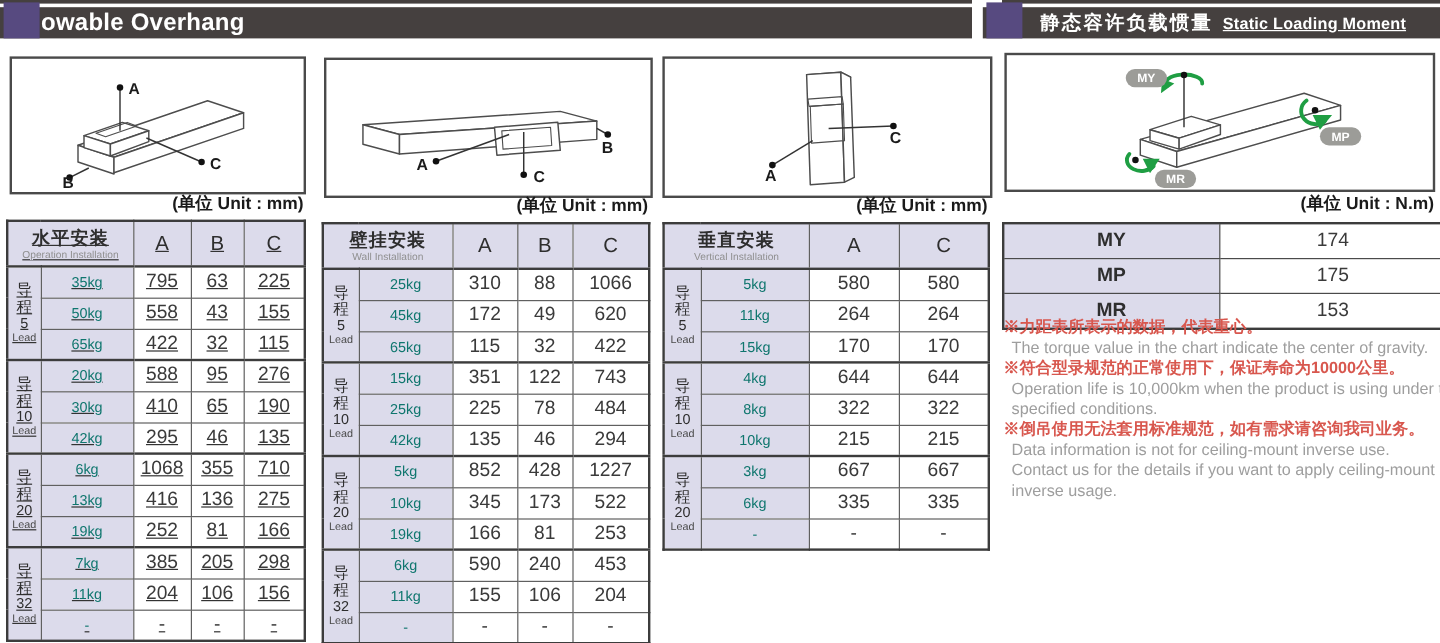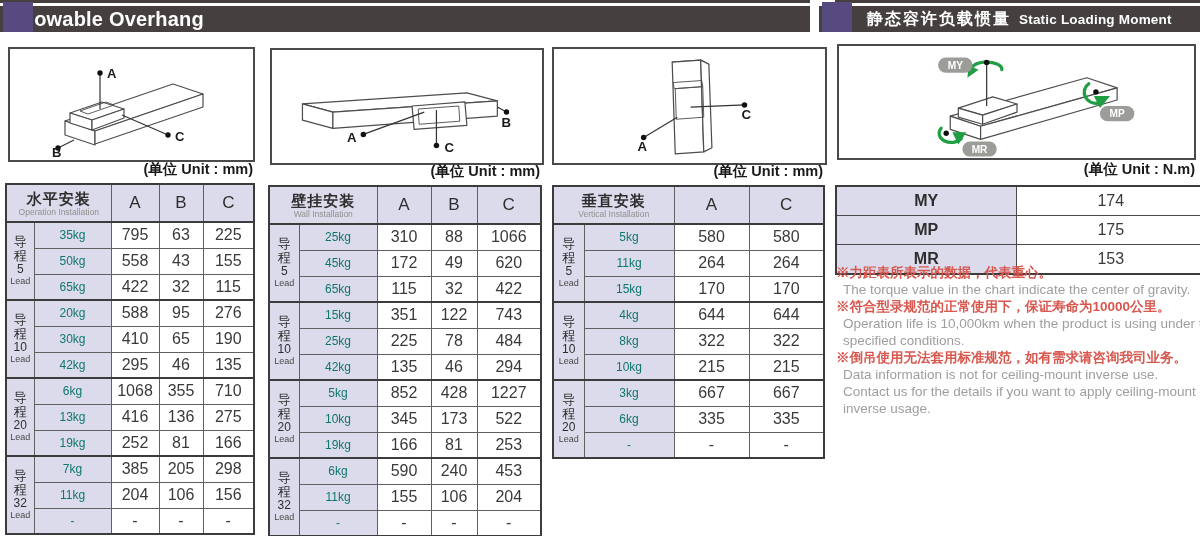--- a/index.html
+++ b/index.html
@@ -51,21 +51,21 @@
 <div class="topline" style="left:0;width:810px;"></div>
 <div class="topline" style="left:835px;width:365px;"></div>
 
 <div class="hbar" style="left:0;width:810px;">
   <span class="sq"></span>
   <span class="en">Allowable Overhang</span>
 </div>
 <div class="hbar" style="left:819px;width:396px;">
   <span class="sq"></span>
   <span class="cn" style="margin-left:48px;font-size:16px;">静态容许负载惯量</span>
-  <span class="en" style="font-size:13.5px;">Static Loading Moment</span>
+  <span class="en" style="font-size:13.5px;text-decoration:underline;">Static Loading Moment</span>
 </div>
 
 <div class="dbox" style="left:8px;top:47px;width:243px;height:111px;">
   <svg viewBox="0 0 243 107">
     <g fill="#fff" stroke="#4d4d4d" stroke-width="1.2" stroke-linejoin="round">
       <path d="M55,70 L163,33 L193,43 L85,80 Z"></path>
       <path d="M55,70 L85,80 L85,94 L55,84 Z"></path>
       <path d="M85,80 L193,43 L193,56 L85,93 Z"></path>
       <path d="M60,62 L92,51 L114,58 L82,69 Z"></path>
       <path d="M60,62 L82,69 L82,79 L60,72 Z"></path>
@@ -170,21 +170,21 @@
       <rect x="258" y="58" width="34" height="15" rx="7.5"></rect>
       <rect x="122" y="93" width="34" height="15" rx="7.5"></rect>
     </g>
     <text class="badge-txt" x="115" y="21" text-anchor="middle">MY</text>
     <text class="badge-txt" x="275" y="69" text-anchor="middle">MP</text>
     <text class="badge-txt" x="139" y="104" text-anchor="middle">MR</text>
   </svg>
 </div>
 <div class="unit" style="left:835px;top:160px;width:360px;">(单位 Unit : N.m)</div>
 
-<table class="ov" style="left:5px;top:183px;width:248px;">
+<table class="ov" style="left:5px;top:183px;width:248px;text-decoration:underline;">
   <colgroup>
       <col style="width:28px">
       <col style="width:77px">
       <col style="width:48px">
       <col style="width:44px">
       <col style="width:51px">
     </colgroup>
 <thead>
       <tr>
         <th class="title-cell" colspan="2">

